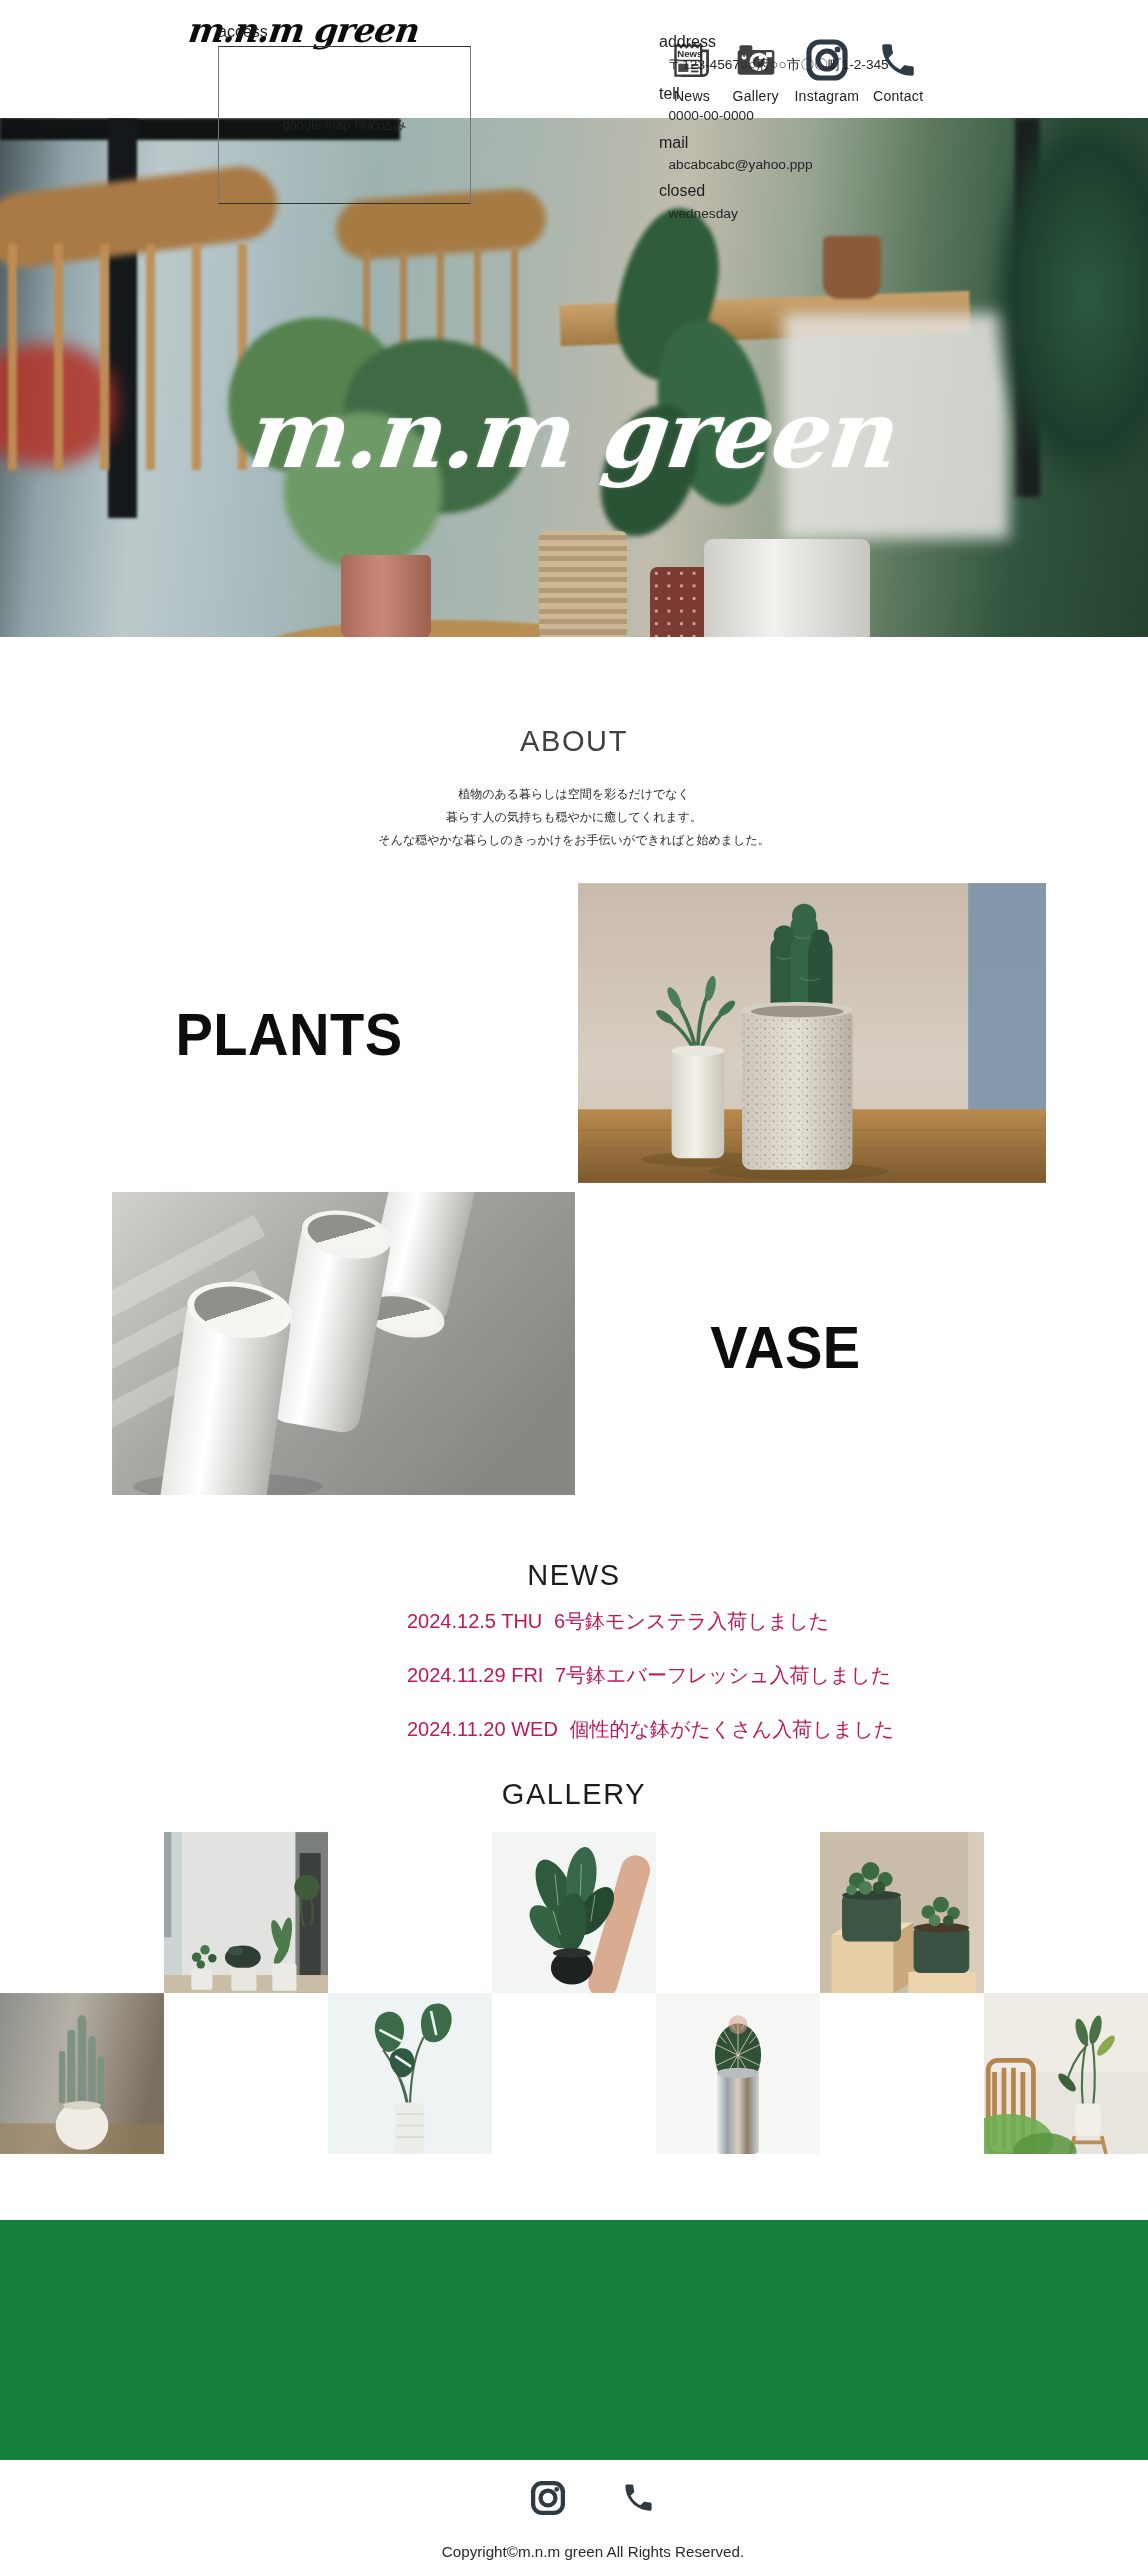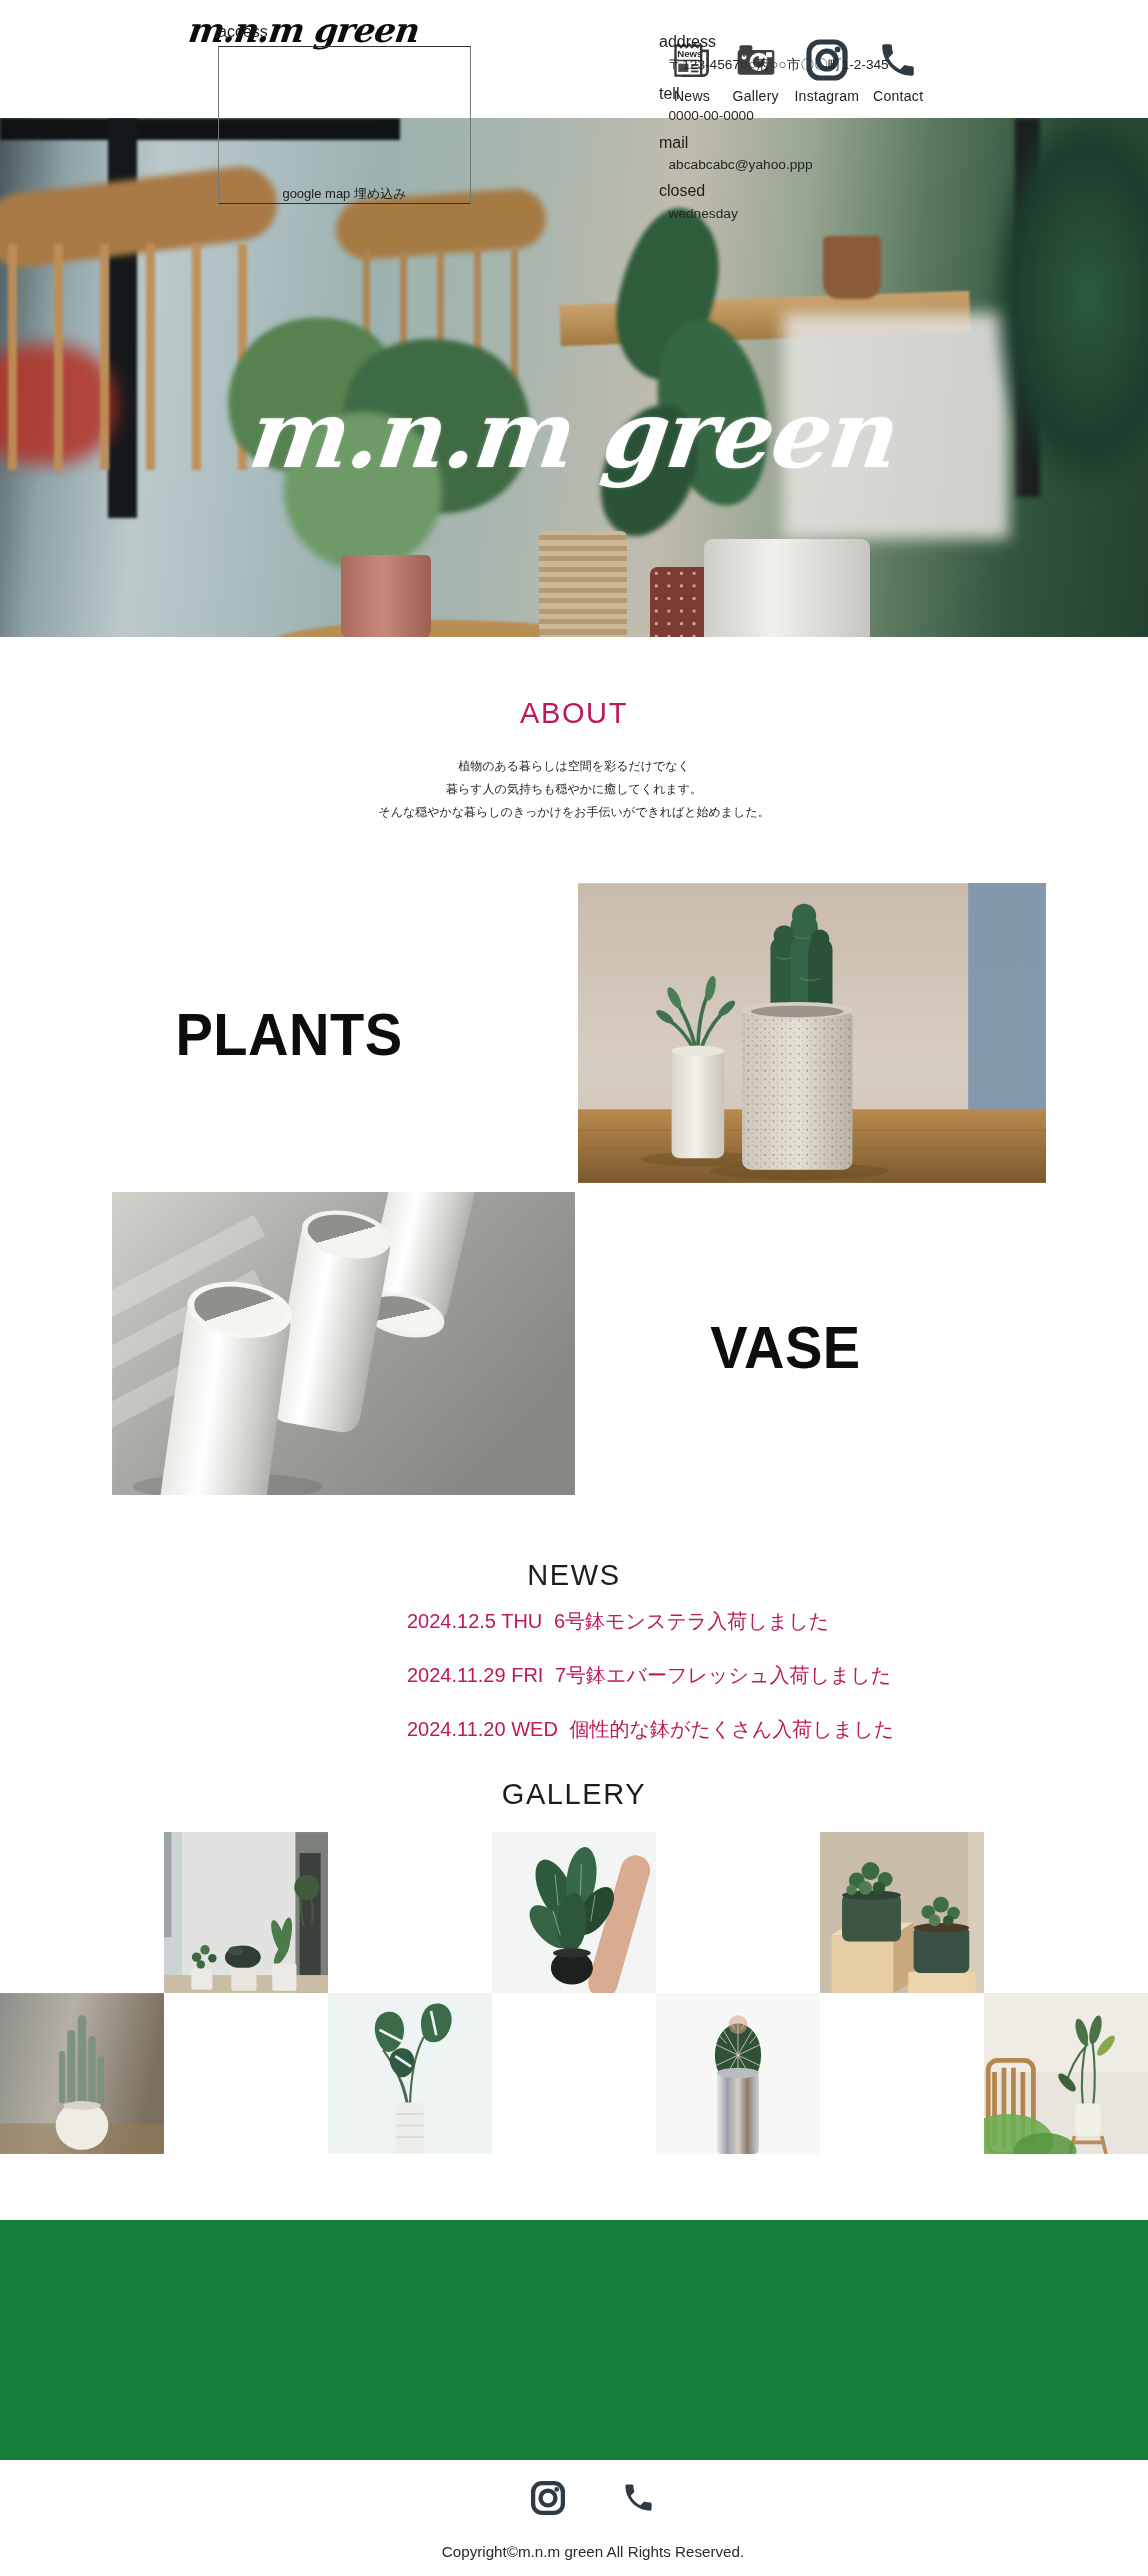--- a/index.html
+++ b/index.html
@@ -49,21 +49,21 @@
     background-image:radial-gradient(rgba(240,205,190,.75) 1.3px,rgba(0,0,0,0) 1.8px);background-size:12.6px 12.6px;filter:blur(0.5px);}
   .h-pot-white{left:704px;top:421px;width:166px;height:129px;border-radius:8.4px 8.4px 23px 23px;
     background:linear-gradient(90deg,#cfcdc8,#f2f1ee 42%,#c7c5c0),repeating-linear-gradient(90deg,rgba(0,0,0,.05) 0 3.7px,rgba(0,0,0,0) 3.7px 7.4px);}
   .h-stool-light{left:265px;top:502px;width:357px;height:53px;background:#b98e55;border-radius:50%;filter:blur(1.1px);}
   .hero-title{position:absolute;left:0;top:206px;width:100%;text-align:center;color:#fff;
     font-family:"DejaVu Serif",serif;font-style:italic;font-weight:700;font-size:94px;line-height:1;
     letter-spacing:-2.1px;transform:skewX(-8deg);text-shadow:0 0 3.2px rgba(255,255,255,.25);}
 
   
   .about{height:244px;text-align:center;}
-  .about h2{margin:0;padding-top:60px;font-size:29px;font-weight:400;letter-spacing:1.6px;color:#be185d;}
+  .about h2{margin:0;padding-top:88px;font-size:29px;font-weight:400;letter-spacing:1.6px;color:#404040;}
   .about-copy{margin-top:25px;font-size:12px;line-height:23px;color:#2a2a2a;}
 
   
   .plants{height:304px;}
   .big-word{font-weight:900;font-size:59px;letter-spacing:0.5px;color:#0d0d0d;transform:scaleX(.95);transform-origin:center;white-space:nowrap;}
   .plants-title{position:absolute;left:0;top:120px;width:578px;text-align:center;}
   .plants-photo{position:absolute;left:578px;top:2.1px;width:468px;height:300px;overflow:hidden;}
   .vase{height:345px;}
   .vase-photo{position:absolute;left:112px;top:7.4px;width:463px;height:303px;overflow:hidden;}
   .vase-title{position:absolute;left:575px;top:129px;width:421px;text-align:center;}
@@ -80,21 +80,21 @@
   .gallery h2{margin:0;padding-top:27px;text-align:center;font-size:29px;font-weight:400;letter-spacing:1.6px;color:#1c1c1c;}
   .g-grid{position:absolute;left:0;top:81px;width:1148px;height:322px;}
   .g-tile{position:absolute;width:164px;height:161px;overflow:hidden;}
   .g1{left:164px;top:0;} .g2{left:492px;top:0;} .g3{left:820px;top:0;}
   .g4{left:0;top:161px;} .g5{left:328px;top:161px;} .g6{left:656px;top:161px;} .g7{left:984px;top:161px;}
 
   
   .footer{height:240px;background:#15803d;}
   .access-label{position:absolute;left:218px;top:23px;font-size:16px;font-weight:500;color:#1d1d1d;}
   .map-box{position:absolute;left:218px;top:46px;width:251px;height:156px;border:0.5px solid #777;
-    border-top:1.1px solid #333;border-bottom:1.1px solid #333;display:flex;align-items:flex-end;justify-content:center;
+    border-top:1.1px solid #333;border-bottom:1.1px solid #333;display:flex;align-items:center;justify-content:center;
     font-size:13px;color:#222;cursor:pointer;}
   .f-right{position:absolute;left:659px;top:33px;}
   .f-label{font-size:16px;font-weight:500;color:#1d1d1d;margin:0;}
   .f-value{font-size:13.7px;color:#262626;margin:5.3px 0 10.5px 9.5px;}
 
   
   .bottom{height:117px;position:relative;background:#fff;margin-left:38px;}
   .bottom-icons{position:absolute;top:18px;left:0;width:100%;display:flex;justify-content:center;gap:52px;}
   .bottom-icons .icon-btn{width:39px;height:39px;display:flex;align-items:center;justify-content:center;cursor:pointer;}
   .copyright{position:absolute;top:83px;left:0;width:100%;text-align:center;font-size:15.2px;color:#2a2a2a;}

